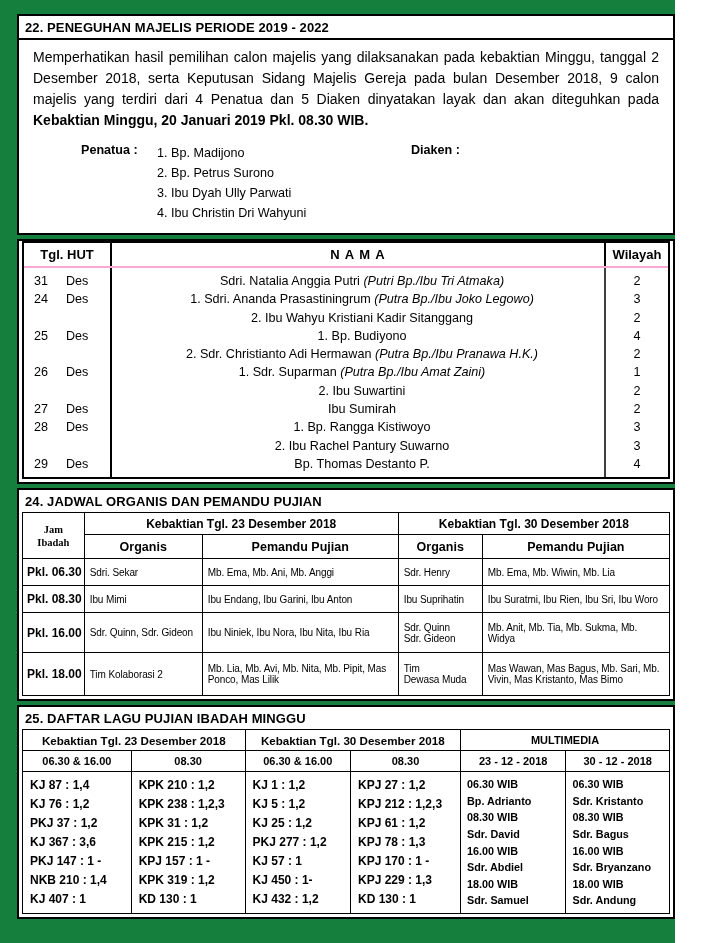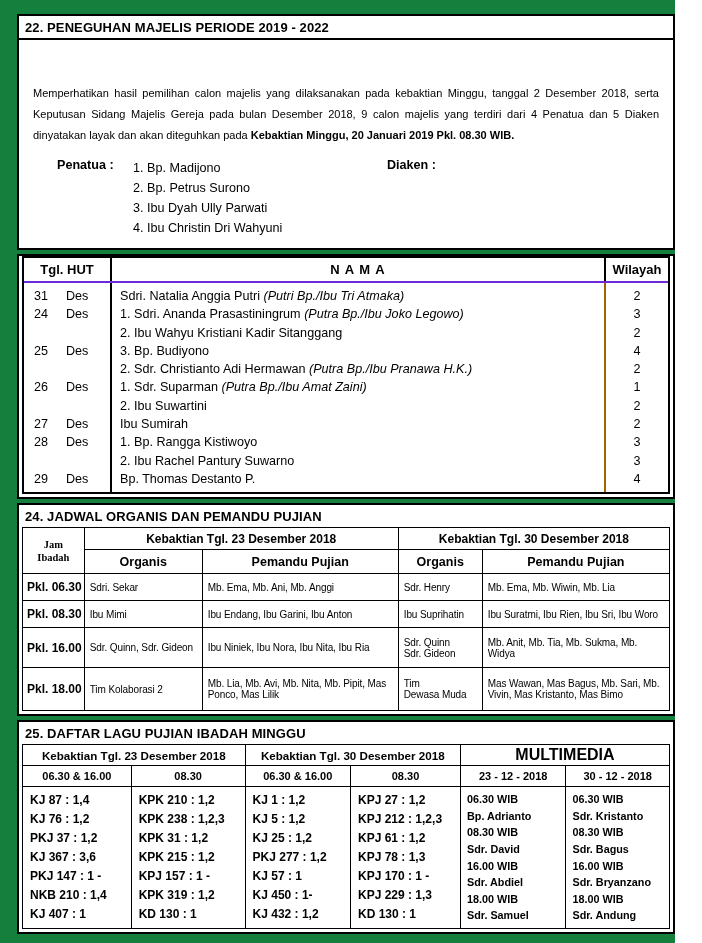--- a/index.html
+++ b/index.html
@@ -6,38 +6,38 @@
   html,body { width:702px; height:943px; background:#fff; color:#000;
     font-family:"Liberation Sans", sans-serif; }
   .page { position:relative; width:675px; height:943px; background:#15803d;
     padding:14px 0 0 17px; overflow:hidden; }
   .section { border:2px solid #000; background:#fff; margin-bottom:4px; }
   .sec-title { font-weight:bold; font-size:13px; padding:4px 6px 3px 6px; letter-spacing:.1px; }
   .underlined { border-bottom:2px solid #000; }
   .pre { white-space:pre-line; }
 
   
-  .s22-body { font-size:11px; text-align:justify; line-height:21px; padding:7px 14px 0 14px;margin-top:36px; }
+  .s22-body { font-size:14px; text-align:justify; line-height:21px; padding:7px 14px 0 14px; }
   .s22-body .bold { font-weight:bold; }
-  .s22-lists { display:flex; padding:12px 10px 10px 38px; font-size:12.6px; }
+  .s22-lists { display:flex; padding:12px 10px 10px 38px; font-size:12.6px;margin-left:24px; }
   .s22-group { display:flex; }
   .s22-label { font-weight:bold; width:76px; }
   .s22-label.diaken { width:72px; }
   .s22-items div { line-height:20px; }
   .s22-group.left { width:330px; }
 
   
   .s23-table { margin:0 3px 3px 3px; border:2px solid #000; }
-  .s23-head { display:flex; border-bottom:2px solid #6d28d9; font-weight:bold; font-size:13px; }
+  .s23-head { display:flex; border-bottom:2px solid #f9a8d4; font-weight:bold; font-size:13px; }
   .s23-head .c1 { width:88px; text-align:center; padding:4px 0; border-right:2px solid #000; }
   .s23-head .c2 { flex:1; text-align:center; padding:4px 0; letter-spacing:1px; border-right:2px solid #000; }
   .s23-head .c3 { width:62px; text-align:center; padding:4px 0; }
   .s23-bodyrow { display:flex; }
   .s23-col-date { width:88px; border-right:2px solid #000; padding:4px 0 4px 10px; }
-  .s23-col-name { flex:1; border-right:2px solid #a16207; padding:4px 0 4px 8px; }
+  .s23-col-name { flex:1; border-right:2px solid #404040; padding:4px 0 4px 8px;text-align:center; }
   .s23-col-wil  { width:62px; text-align:center; padding:4px 0; }
   .s23-line { height:18.3px; line-height:18.3px; font-size:12.6px; white-space:nowrap; }
   .s23-date-num { display:inline-block; width:22px; }
   .s23-date-mon { display:inline-block; margin-left:10px; }
   .s23-note { font-style:italic; }
 
   
   .s24-table { width:calc(100% - 6px); margin:0 3px 3px 3px; border-collapse:collapse; }
   .s24-table th, .s24-table td { border:1.5px solid #000; }
   .s24-table .grp { font-size:12px; font-weight:bold; text-align:center; height:22px; }
@@ -49,21 +49,21 @@
   .s24-table col.c-pem23 { width:196px; }
   .s24-table col.c-org30 { width:84px; }
   .s24-table tr.r1 td, .s24-table tr.r2 td { height:27px; }
   .s24-table tr.r3 td { height:40px; }
   .s24-table tr.r4 td { height:43px; }
 
   
   .s25-table { width:calc(100% - 6px); margin:0 3px 3px 3px; border-collapse:collapse; table-layout:fixed; }
   .s25-table th, .s25-table td { border:1.5px solid #000; }
   .s25-table .grp { font-size:11.6px; font-weight:bold; text-align:center; height:21px; }
-  .s25-table .grp-mm { font-size:16px; font-weight:bold; text-align:center; }
+  .s25-table .grp-mm { font-size:11px; font-weight:bold; text-align:center; }
   .s25-table .sub { font-size:11px; font-weight:bold; height:21px; }
   .s25-table td.songs { font-size:12px; font-weight:bold; vertical-align:top;
       padding:4px 2px 4px 7px; line-height:19px; }
   .s25-table td.mm { font-size:10.8px; font-weight:bold; vertical-align:top;
       padding:4px 2px 4px 6px; line-height:16.6px; }
   .s25-table col.w1 { width:16.8%; } .s25-table col.w2 { width:17.6%; }
   .s25-table col.w3 { width:16.3%; } .s25-table col.w4 { width:17.0%; }
   .s25-table col.w5 { width:16.3%; } .s25-table col.w6 { width:16.0%; }
 </style>
 </head>
@@ -108,21 +108,21 @@
           <div class="s23-line"><span class="s23-date-num"></span><span class="s23-date-mon"></span></div>
           <div class="s23-line"><span class="s23-date-num">27</span><span class="s23-date-mon">Des</span></div>
           <div class="s23-line"><span class="s23-date-num">28</span><span class="s23-date-mon">Des</span></div>
           <div class="s23-line"><span class="s23-date-num"></span><span class="s23-date-mon"></span></div>
           <div class="s23-line"><span class="s23-date-num">29</span><span class="s23-date-mon">Des</span></div>
         </div>
         <div class="s23-col-name">
           <div class="s23-line"><span>Sdri. Natalia Anggia Putri </span><span class="s23-note">(Putri Bp./Ibu Tri Atmaka)</span></div>
           <div class="s23-line"><span>1. Sdri. Ananda Prasastiningrum </span><span class="s23-note">(Putra Bp./Ibu Joko Legowo)</span></div>
           <div class="s23-line"><span>2. Ibu Wahyu Kristiani Kadir Sitanggang</span><span class="s23-note"></span></div>
-          <div class="s23-line"><span>3. Bp. Budiyono</span><span class="s23-note"></span></div>
+          <div class="s23-line"><span>1. Bp. Budiyono</span><span class="s23-note"></span></div>
           <div class="s23-line"><span>2. Sdr. Christianto Adi Hermawan </span><span class="s23-note">(Putra Bp./Ibu Pranawa H.K.)</span></div>
           <div class="s23-line"><span>1. Sdr. Suparman </span><span class="s23-note">(Putra Bp./Ibu Amat Zaini)</span></div>
           <div class="s23-line"><span>2. Ibu Suwartini</span><span class="s23-note"></span></div>
           <div class="s23-line"><span>Ibu Sumirah</span><span class="s23-note"></span></div>
           <div class="s23-line"><span>1. Bp. Rangga Kistiwoyo</span><span class="s23-note"></span></div>
           <div class="s23-line"><span>2. Ibu Rachel Pantury Suwarno</span><span class="s23-note"></span></div>
           <div class="s23-line"><span>Bp. Thomas Destanto P.</span><span class="s23-note"></span></div>
         </div>
         <div class="s23-col-wil">
           <div class="s23-line">2</div>

